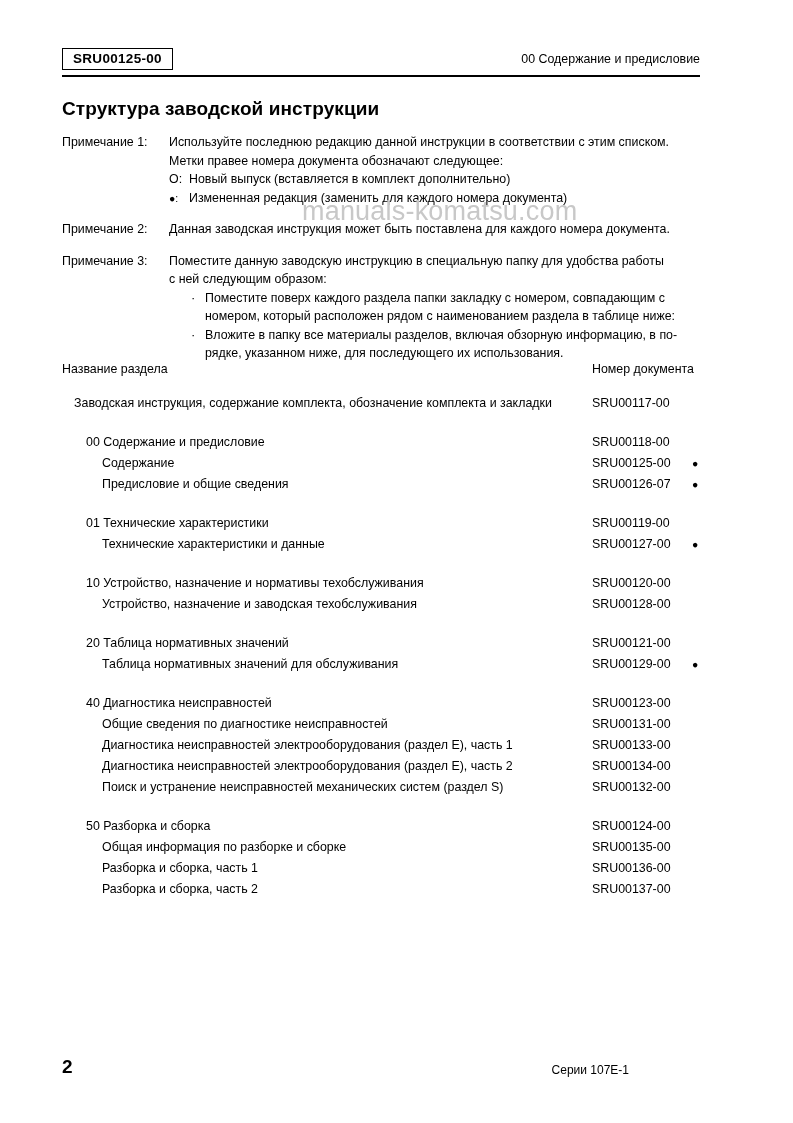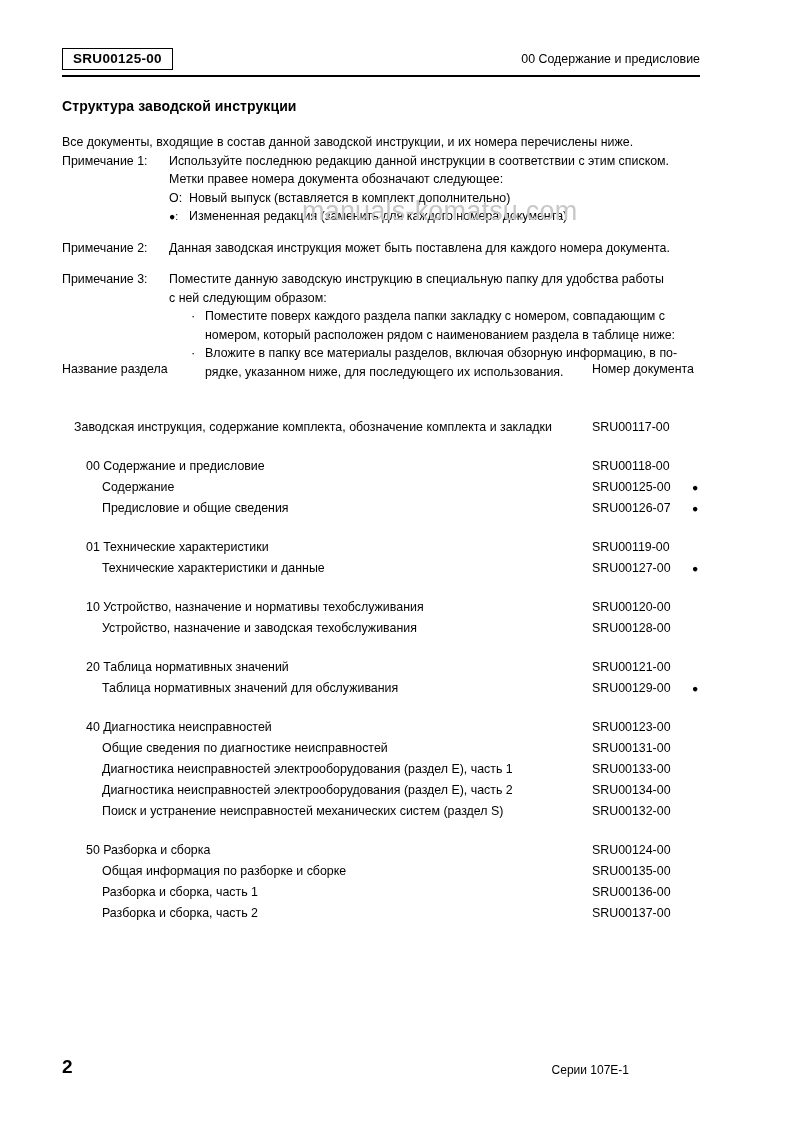--- a/index.html
+++ b/index.html
@@ -53,21 +53,21 @@
     width: 638px;
     height: 2.4px;
     background: #000;
   }
 
   
   .title {
     position: absolute;
     left: 62px;
     top: 98px;
-    font-size: 14px;
+    font-size: 19px;
     font-weight: bold;
     letter-spacing: 0.1px;
     white-space: nowrap;
   }
 
   
   .intro {
     position: absolute;
     left: 62px;
     top: 133px;
@@ -144,21 +144,21 @@
     position: absolute;
     left: 62px;
     top: 361px;
     width: 640px;
     font-size: 12.4px;
     line-height: 16px;
   }
   .toc-head {
     position: relative;
     height: 16px;
-    margin-bottom: 42px;
+    margin-bottom: 18px;
   }
   .toc-head .col-name {
     position: absolute;
     left: 0;
     top: 0;
     white-space: nowrap;
   }
   .toc-head .col-doc {
     position: absolute;
     left: 530px;
@@ -221,21 +221,20 @@
   <div class="header">
     <div class="header-doc-box">SRU00125-00</div>
     <div class="header-section">00 Содержание и предисловие</div>
   </div>
   <div class="header-rule"></div>
 
   <div class="title">Структура заводской инструкции</div>
 
   <div class="intro">
 
-    <div class="intro-line">Все документы, входящие в состав данной заводской инструкции, и их номера перечислены ниже.</div>
 
     <div class="note-row">
       <span class="note-label">Примечание 1:</span>
       <span class="note-body">Используйте последнюю редакцию данной инструкции в соответствии с этим списком.</span>
     </div>
 
     <div class="intro-line indent-1">Метки правее номера документа обозначают следующее:</div>
 
     <div class="legend-row">
       <span class="legend-mark">O:</span>

